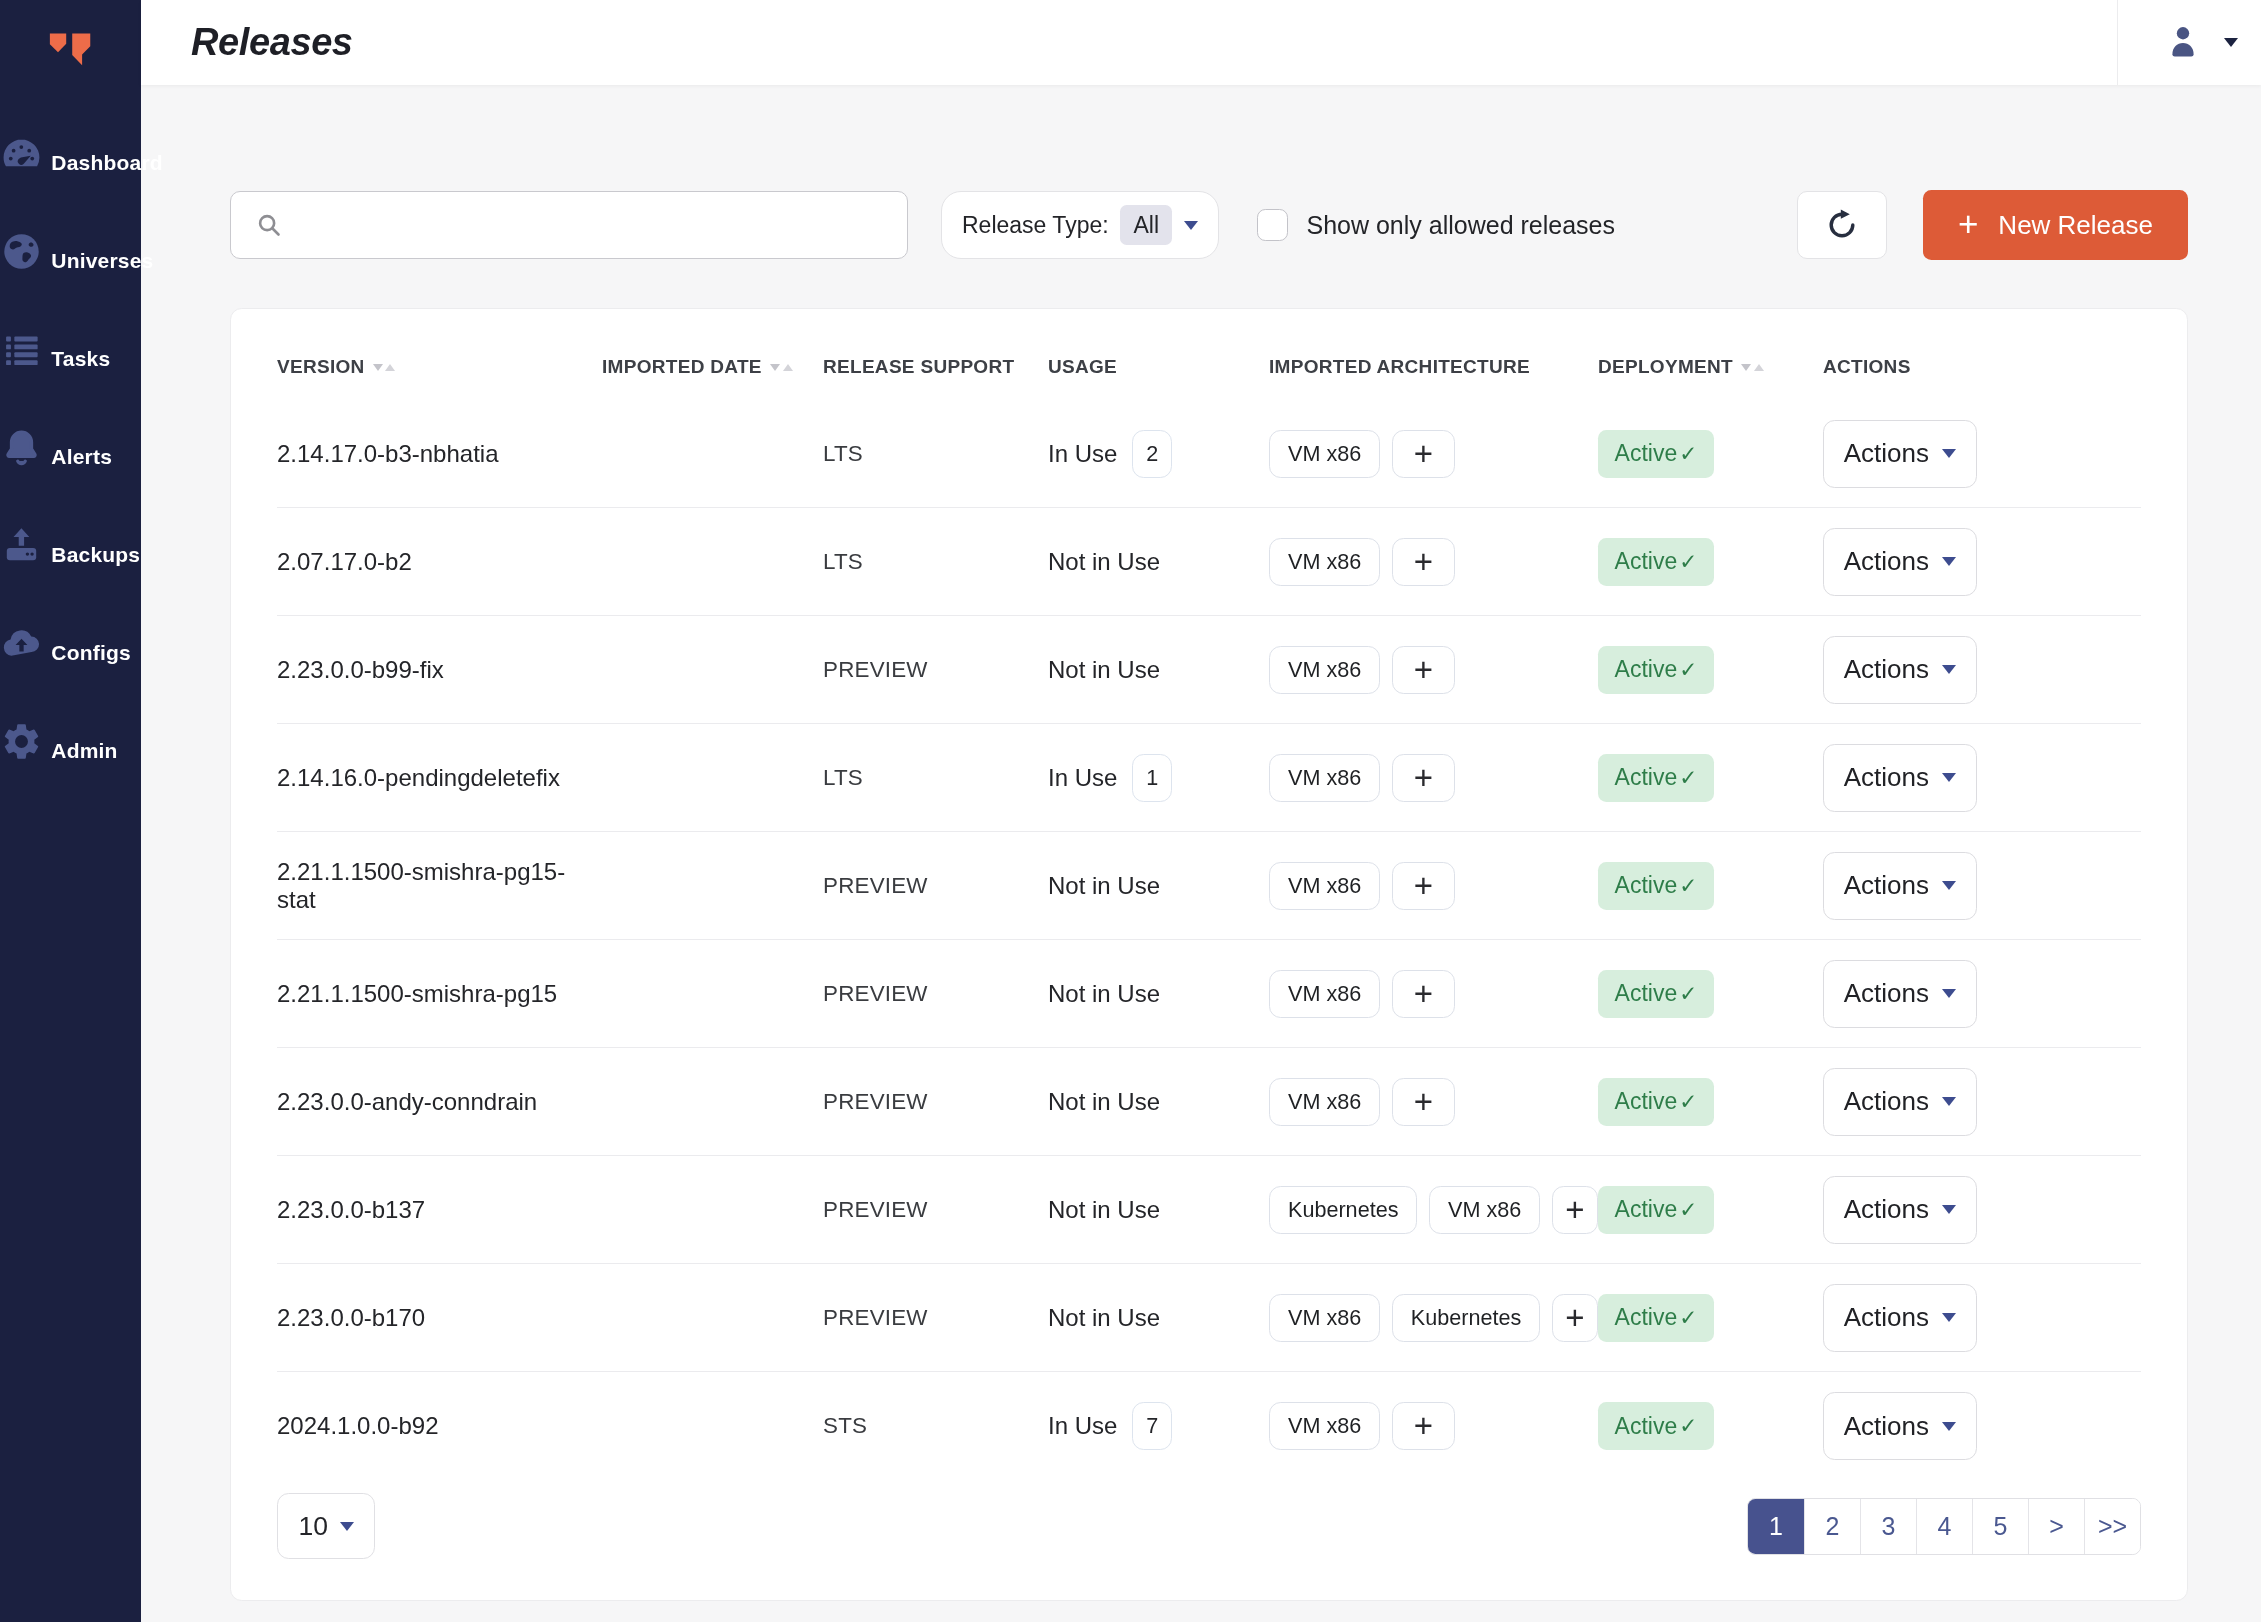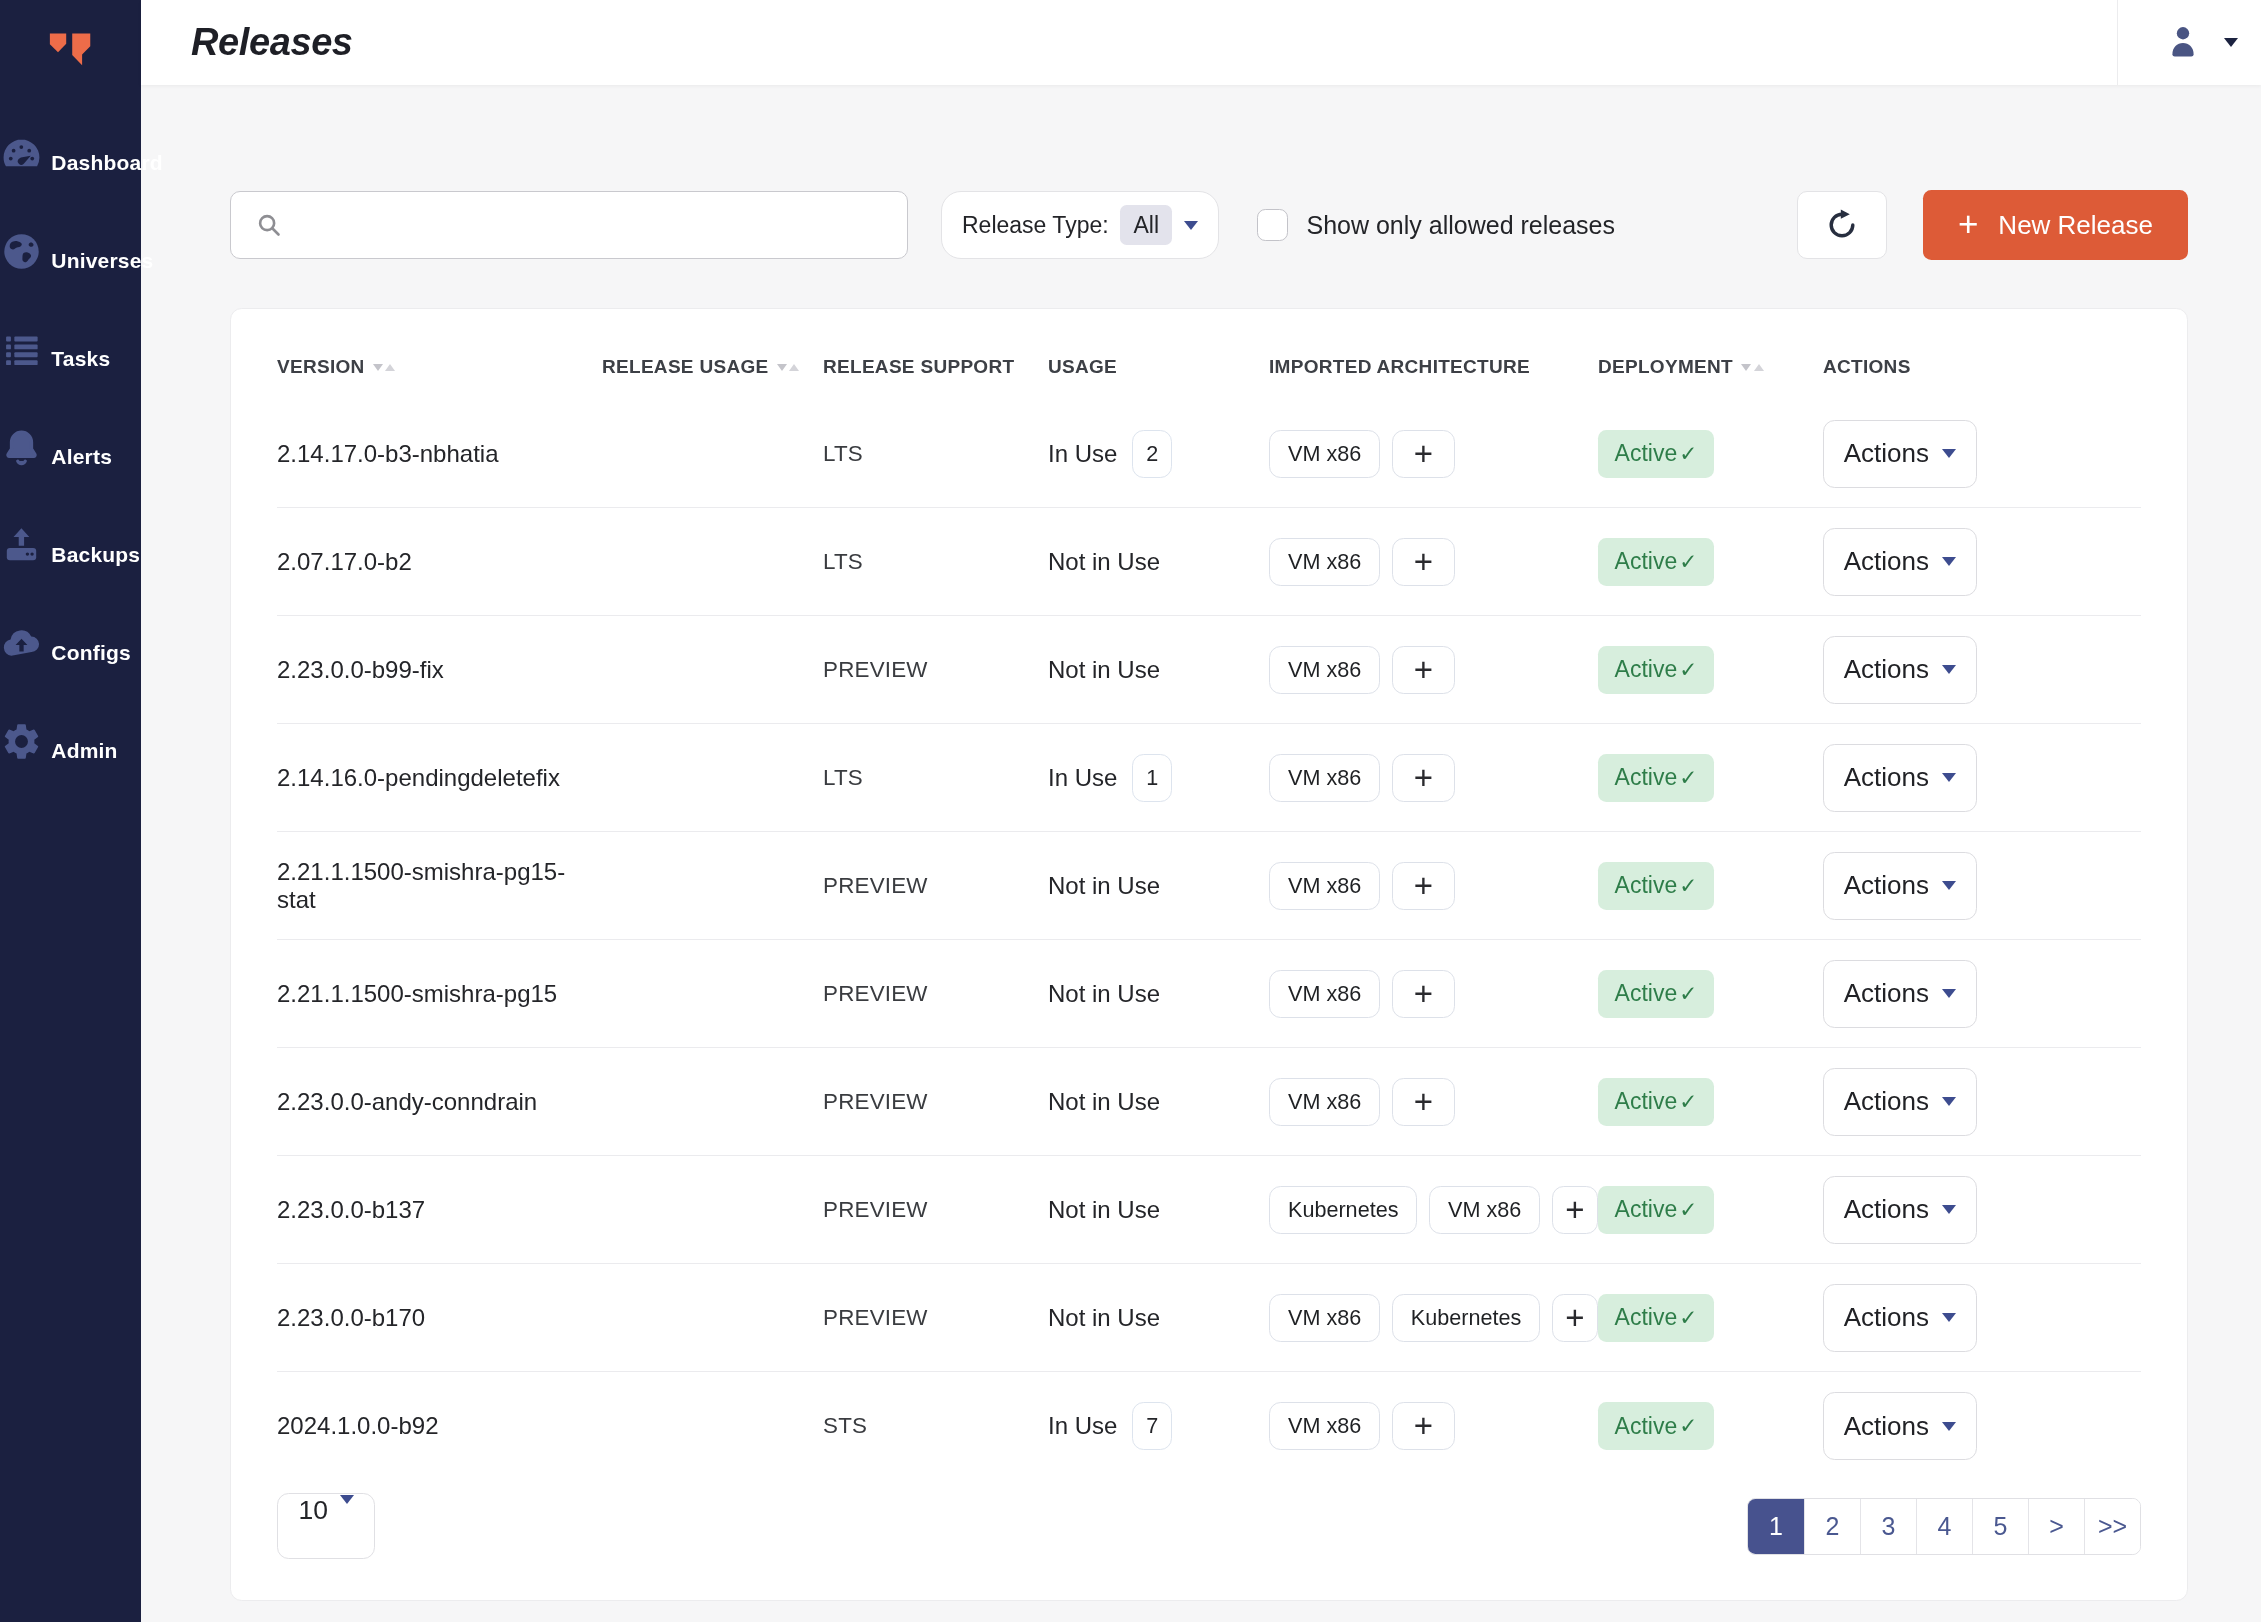--- a/index.html
+++ b/index.html
@@ -70,21 +70,21 @@
           color:#2a2a2e;cursor:pointer;font-family:inherit;}
   .badge-active{background:#d7eedd;border-radius:8.3px;height:48px;display:inline-flex;align-items:center;gap:2px;
           padding:0 16.6px;font-size:23px;color:#2e7d49;}
   .check{font-size:21.6px;font-weight:700;}
   .actions-btn{width:154px;height:68px;background:#fff;border:0.8px solid #dcdce0;border-radius:11.6px;display:flex;
           align-items:center;justify-content:center;gap:13.3px;font-size:26px;color:#212226;cursor:pointer;font-family:inherit;}
 
   
   .pagination-row{display:flex;align-items:center;margin-top:13.3px;}
   .page-size{width:98px;height:66px;background:#fff;border:0.8px solid #e0e0e4;border-radius:11.6px;display:flex;
-          align-items:flex-start;justify-content:center;gap:11.6px;font-size:26.5px;color:#232428;cursor:pointer;font-family:inherit;}
+          align-items:center;justify-content:center;gap:11.6px;font-size:26.5px;color:#232428;cursor:pointer;font-family:inherit;}
   .pager{margin-left:auto;display:flex;border:0.8px solid #e0e0e4;border-radius:8.3px;overflow:hidden;background:#fff;}
   .page-cell{min-width:56px;height:55px;display:flex;align-items:center;justify-content:center;font-size:25px;
           color:#4a5890;background:#fff;border:none;border-left:0.8px solid #e4e4e8;font-weight:500;cursor:pointer;font-family:inherit;padding:0 11.6px;}
   .pager .page-cell:first-child{border-left:none;}
   .page-cell.active{background:#47528e;color:#fff;}
 
   
   .caret{width:0;height:0;border-left:7.5px solid transparent;border-right:7.5px solid transparent;
          border-top:9px solid #3d4c8f;display:inline-block;}
   .caret-dark{border-top-color:#1c2340;}
@@ -234,21 +234,21 @@
       <div class="card">
         <div class="thead" id="thead">
             <div class="th">
     <span class="th-label">VERSION</span>
     <span class="sort">
                 <i class="tri-down"></i>
                 <i class="tri-up"></i>
               </span>
   </div>
             <div class="th">
-    <span class="th-label">RELEASE USAGE</span>
+    <span class="th-label">IMPORTED DATE</span>
     <span class="sort">
                 <i class="tri-down"></i>
                 <i class="tri-up"></i>
               </span>
   </div>
             <div class="th">
     <span class="th-label">RELEASE SUPPORT</span>
 
   </div>
             <div class="th">

